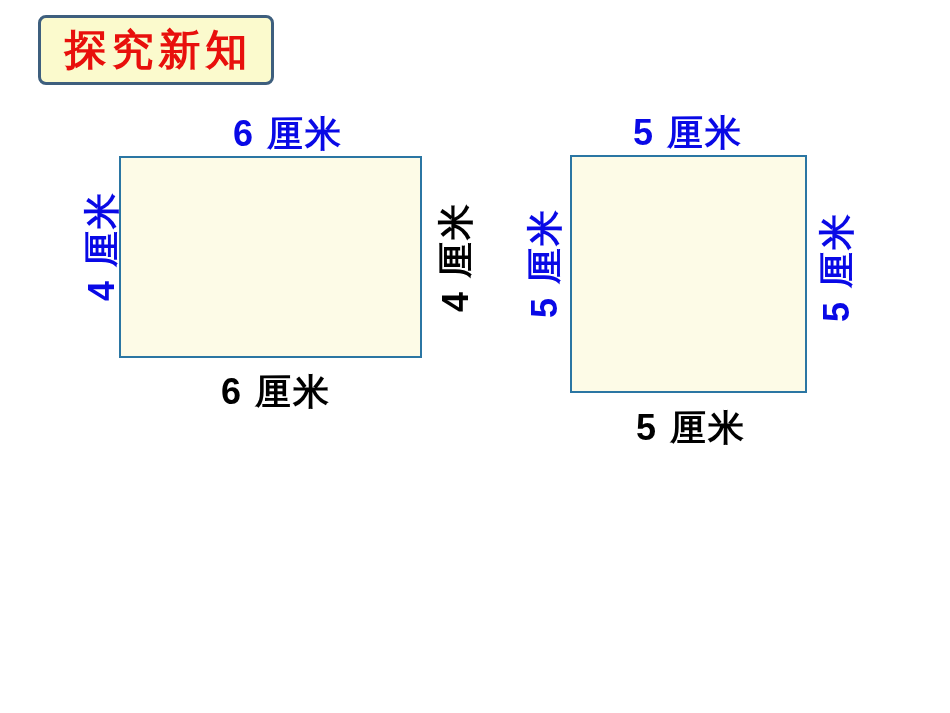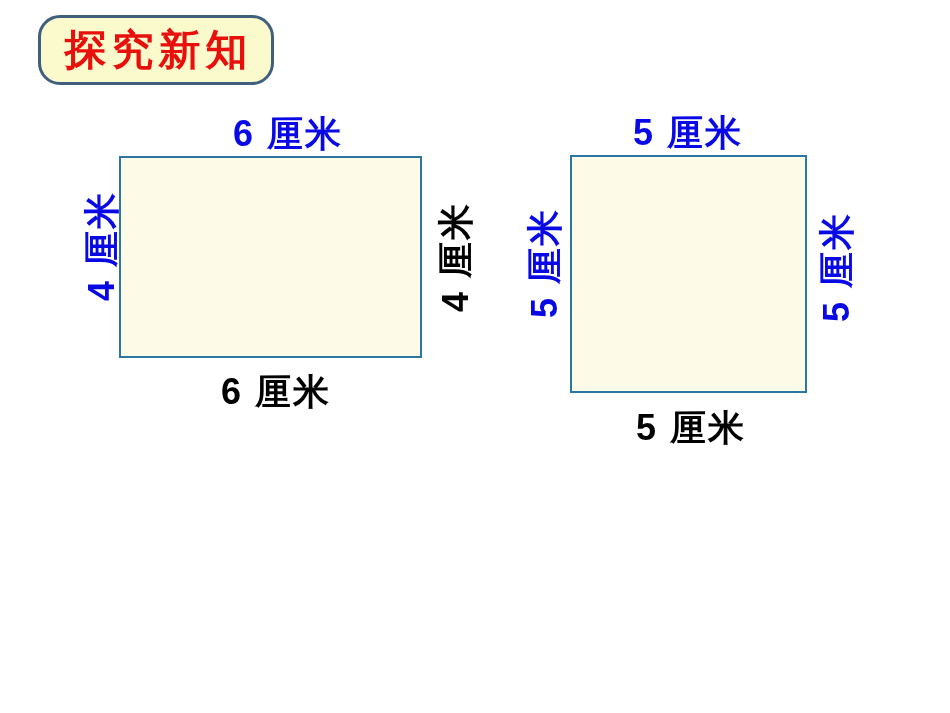--- a/index.html
+++ b/index.html
@@ -8,21 +8,21 @@
     width:950px;height:713px;
     background:#ffffff;
     overflow:hidden;
     font-family:"Liberation Sans", sans-serif;
   }
   
   .badge{
     position:absolute;left:38px;top:15px;
     width:230px;height:64px;
     border:3px solid #14b8a6;
-    border-radius:22px;
+    border-radius:8px;
     background:#FBFACD;
     display:flex;align-items:center;justify-content:center;
     box-sizing:content-box;
     text-align:center;
   }
   .badge-text{
     font-family:"DejaVu Serif","Liberation Serif",serif;
     font-weight:bold;
     font-size:42px;
     letter-spacing:5px;

